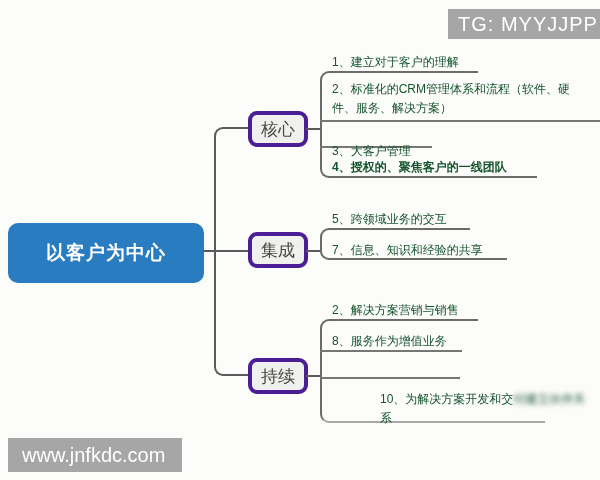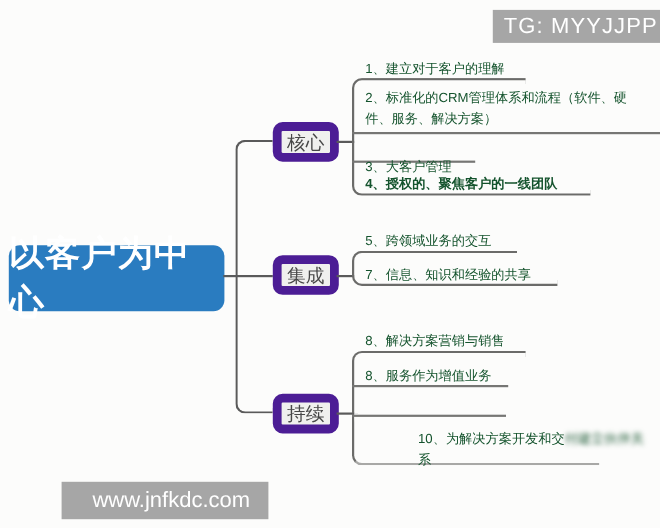--- a/index.html
+++ b/index.html
@@ -5,25 +5,25 @@
   html,body{margin:0;padding:0;background:#e9e9e9;}
   #canvas{
     position:relative;width:600px;height:480px;background:#fcfcfb;overflow:hidden;
     font-family:"Liberation Sans","DejaVu Sans",sans-serif;
   }
   
   .root-node{
     position:absolute;left:8px;top:223px;width:196px;height:60px;
     background:#2a7cc0;border-radius:10px;color:#fff;
     display:flex;align-items:center;justify-content:center;
-    font-size:32px;font-weight:600;letter-spacing:1px;
+    font-size:19px;font-weight:600;letter-spacing:1px;
   }
   .branch-node{
     position:absolute;width:60px;height:36px;box-sizing:border-box;
-    background:#f0f0ee;border:8px solid #4c1d95;border-radius:9px;
+    background:#f0f0ee;border:4px solid #4c1d95;border-radius:9px;
     color:#474747;font-size:17px;
     display:flex;align-items:center;justify-content:center;
   }
   #node-core{left:248px;top:111px;}
   #node-integration{left:248px;top:232px;}
   #node-continuous{left:248px;top:358px;}
   
   .hline{position:absolute;height:2px;background:#5a5a5a;}
   .uline{position:absolute;height:2px;background:#767674;}
   .elbow{position:absolute;box-sizing:border-box;border:0 solid #6b6b69;}
@@ -35,21 +35,21 @@
   
   .item{position:absolute;left:332px;color:#14532d;font-size:12px;line-height:19px;white-space:nowrap;}
   .item .ln{display:block;}
   .blurred{filter:blur(2.4px);}
   
   .overlay-box{
     position:absolute;background:#a6a6a6;color:#fff;
     display:flex;align-items:center;
   }
   #tg-box{left:448px;top:9px;width:152px;height:30px;font-size:20px;padding-left:10px;letter-spacing:1px;}
-  #wm-box{left:8px;top:438px;width:160px;height:34px;font-size:20px;padding-left:28px;margin-left:48px;}
+  #wm-box{left:8px;top:438px;width:160px;height:34px;font-size:20px;padding-left:14px;}
 </style>
 </head>
 <body>
 
 <div id="canvas">
 
   <div class="root-node">以客户为中心</div>
 
   <div id="trunk"></div>
   <div class="hline" style="left:203px;top:250px;width:45px;"></div>
@@ -90,21 +90,21 @@
   </div>
 
   <div class="item" style="top:210px;">
     <span class="ln">5、跨领域业务的交互</span>
   </div>
   <div class="item" style="top:241px;">
     <span class="ln">7、信息、知识和经验的共享</span>
   </div>
 
   <div class="item" style="top:301px;">
-    <span class="ln">8、解决方案营销与销售</span>
+    <span class="ln">2、解决方案营销与销售</span>
   </div>
   <div class="item" style="top:332px;">
     <span class="ln">8、服务作为增值业务</span>
   </div>
   <div class="item" style="top:390px;margin-left:48px;">
     <span>10、为解决方案开发和交</span><span class="blurred">付建立伙伴关</span>
     <span class="ln">系</span>
   </div>
 
   <div class="overlay-box" id="tg-box">TG: MYYJJPP</div>

